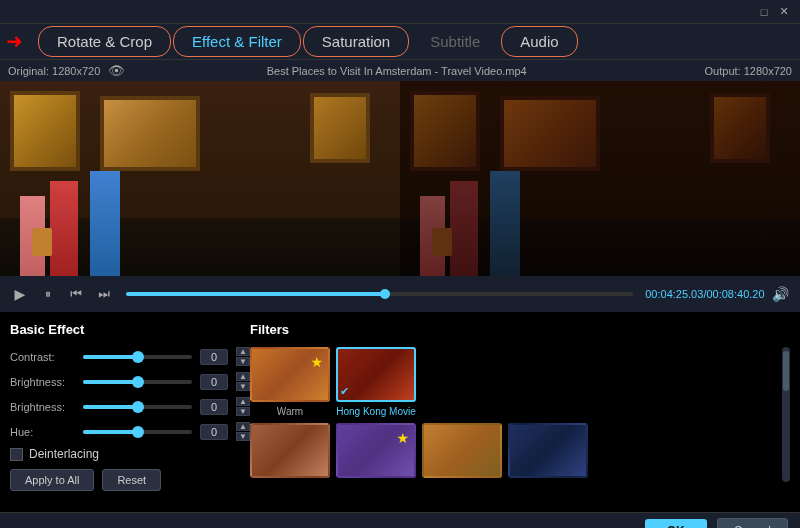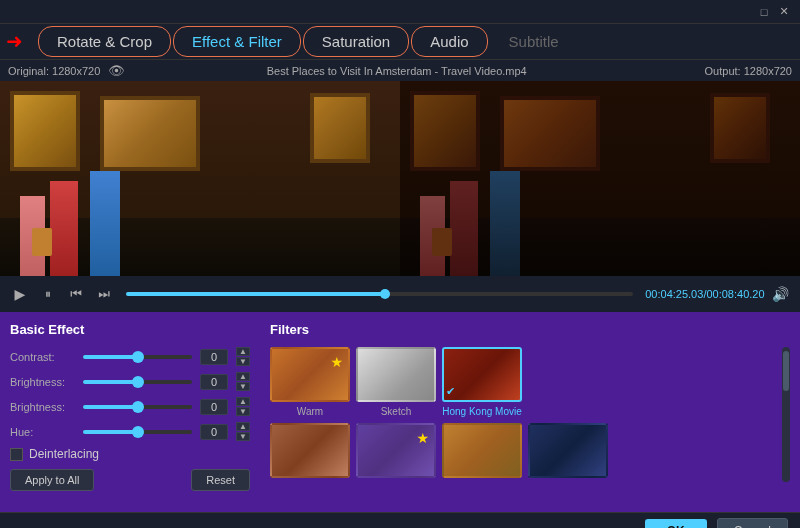--- a/index.html
+++ b/index.html
@@ -109,23 +109,22 @@
     .volume-icon {
       color: #aaa;
       font-size: 14px;
       cursor: pointer;
     }
 
     
     .controls-panel {
       display: flex;
       height: 200px;
-      background: #4c1d95;
+      background: #000000;
       padding: 10px;
-      gap: 20px;
     }
 
     
     .basic-effect {
       width: 240px;
       flex-shrink: 0;
     }
     .section-title {
       font-size: 13px;
       font-weight: bold;
@@ -203,21 +202,20 @@
       width: 13px;
       height: 13px;
       border: 1px solid #555;
       background: #2a3040;
       cursor: pointer;
     }
     .action-btns {
       display: flex;
       gap: 8px;
       margin-top: 8px;
-      justify-content: space-between;
     }
     .action-btn {
       padding: 4px 14px;
       background: #2a3040;
       border: 1px solid #4a5060;
       border-radius: 3px;
       color: #ccc;
       cursor: pointer;
       font-size: 11px;
     }
@@ -352,22 +350,22 @@
   <div class="title-bar-btn">□</div>
   <div class="title-bar-btn">✕</div>
 </div>
 
 <div class="tabs-bar">
   <div style="position:absolute;left:6px;top:7px;color:red;font-size:20px;line-height:1;">➜</div>
   <div style="width:30px;"></div>
   <div class="tab inactive-border">Rotate &amp; Crop</div>
   <div class="tab active">Effect &amp; Filter</div>
   <div class="tab inactive-border">Saturation</div>
+  <div class="tab disabled">Subtitle</div>
   <div class="tab inactive-border">Audio</div>
-  <div class="tab disabled">Subtitle</div>
 </div>
 
 <div style="position:relative;background:#111;">
   <div style="display:flex;align-items:center;padding:3px 8px;background:#1a1f2e;">
     <span style="font-size:11px;color:#aaa;">Original: 1280x720</span>
     <span style="margin-left:8px;font-size:13px;color:#aaa;">👁</span>
     <span style="flex:1;text-align:center;font-size:11px;color:#aaa;">Best Places to Visit In Amsterdam - Travel Video.mp4</span>
     <span style="font-size:11px;color:#aaa;margin-left:36px;">Output: 1280x720</span>
   </div>
   <div style="display:flex;height:195px;">
@@ -517,24 +515,20 @@
 
 
           <div class="filter-item">
             <div class="filter-thumb f-warm">
               <div style="position:absolute;top:5px;right:5px;color:#ffd700;font-size:14px;">★</div>
             </div>
             <div class="filter-name">Warm</div>
           </div>
 
 
-          <div class="filter-item">
-            <div class="filter-thumb f-sketch"></div>
-            <div class="filter-name">Sketch</div>
-          </div>
 
           <div class="filter-item">
             <div class="filter-thumb f-hkmovie selected" style="position:relative;">
               <div style="position:absolute;bottom:2px;left:2px;color:#4ecfff;font-size:11px;">✔</div>
             </div>
             <div class="filter-name" style="color:#4ecfff;">Hong Kong Movie</div>
           </div>
         </div>
 
         <div style="display:flex;gap:6px;">

